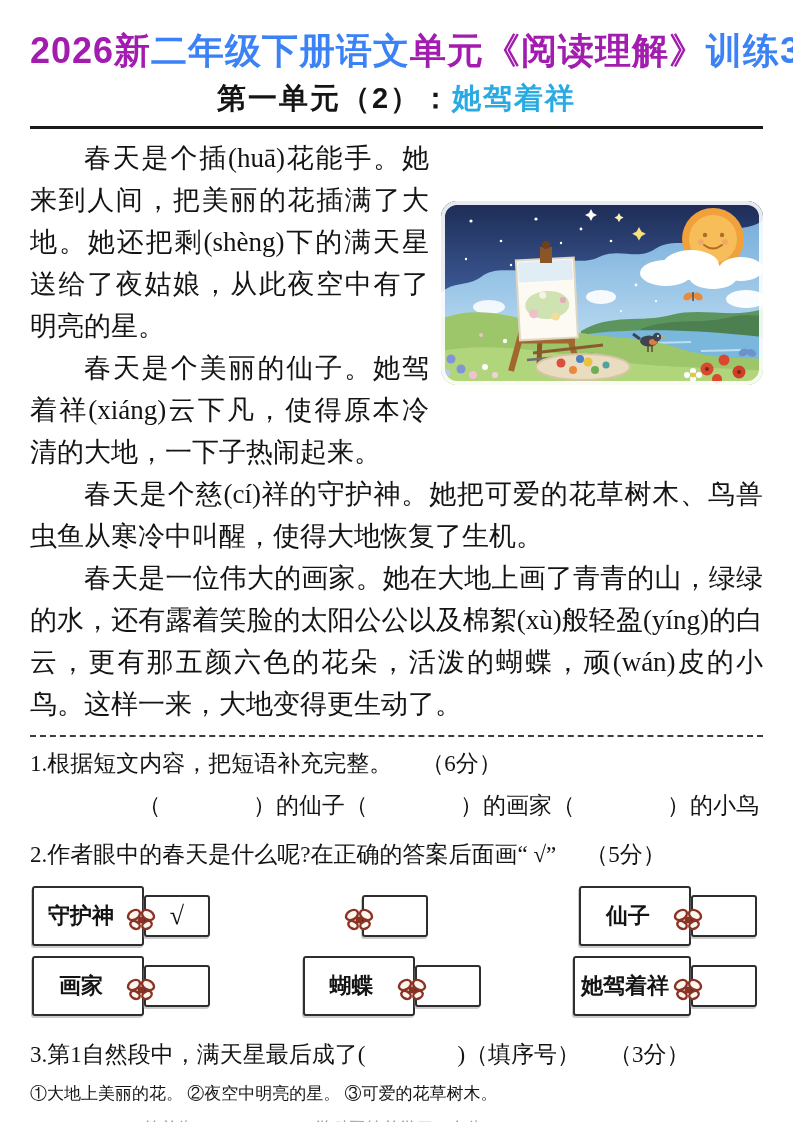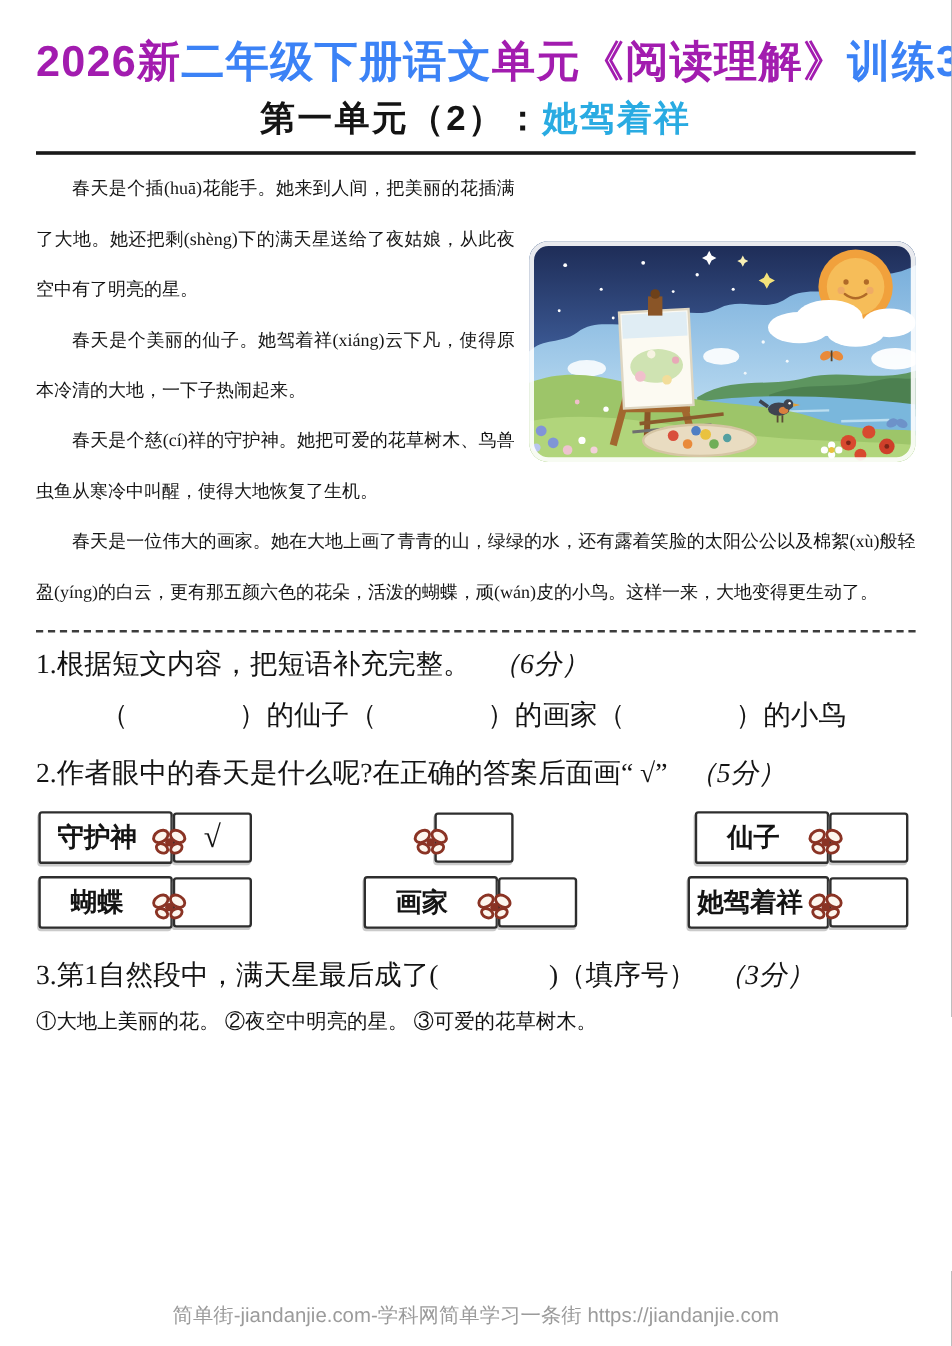--- a/index.html
+++ b/index.html
@@ -19,42 +19,42 @@
   .title .red { color:#a21caf; }
   .title .black { color:#3b82f6; }
   .subtitle {
     text-align:center; font-weight:900; font-size:29px; margin-top:8px;
     font-family:"Liberation Sans", sans-serif; letter-spacing:2px;
   }
   .subtitle .hl { color:#29abe2; }
   .head-rule { border:none; border-top:3px solid #1a1a1a; margin:7px 0 0 0; }
 
   
-  .passage { font-size:15px; line-height:42px; margin-top:8px; text-align:justify; }
+  .passage { font-size:27px; line-height:42px; margin-top:8px; text-align:justify; }
   .passage p { text-indent:2em; }
   .illu-float {
     float:right; width:322px; height:184px; margin:64px 0 6px 12px;
   }
   .illu-float svg { display:block; width:100%; height:100%; }
 
   
   .dash-rule { border:none; border-top:2px dashed #3c3c3c; margin:10px 0 8px 0; }
 
   
   .q { font-size:23px; line-height:37px; }
-  .q .score { margin-left:18px;font-style:italic; }
+  .q .score { margin-left:29px; }
   .blank-row {
-    display:flex; justify-content:center; font-size:23px;
+    display:flex; justify-content:flex-end; font-size:23px;
     margin:4px 4px 10px 0; line-height:40px;
   }
   .opt-grid { margin:6px 0 10px 0; }
   .opt-row { display:flex; justify-content:space-between; margin:7px 6px 10px 2px; }
   .opt-pair { display:flex; align-items:center; position:relative; }
   .label-box {
-    min-width:112px; height:44px; border:2px solid #2e2e2e; border-radius:3px;
+    min-width:112px; height:60px; border:2px solid #2e2e2e; border-radius:3px;
     display:flex; align-items:center; justify-content:center;
     font-weight:700; font-size:22px; padding:0 20px 0 6px;
     box-shadow:-1px 2px 0 rgba(140,140,140,.45); background:#fff;
   }
   .answer-box {
     width:66px; height:42px; border:2px solid #2e2e2e; border-radius:3px;
     display:flex; align-items:center; justify-content:center;
     font-size:26px; margin-left:4px; background:#fff;
     box-shadow:-1px 2px 0 rgba(140,140,140,.45);
   }
@@ -278,34 +278,34 @@
               <ellipse cx="9" cy="18" rx="5" ry="3.6" transform="rotate(28 9 18)"></ellipse>
               <ellipse cx="21" cy="18" rx="5" ry="3.6" transform="rotate(-28 21 18)"></ellipse>
             </g>
             <circle cx="15" cy="13" r="3.4" fill="#8a3324"></circle>
           </svg>
         <div class="answer-box"></div>
       </div>
     </div>
     <div class="opt-row">
       <div class="opt-pair">
+        <div class="label-box">画家</div>
+        <svg class="bow" viewBox="0 0 30 26">
+            <g stroke="#8a3324" stroke-width="2.4" fill="#fdf6ee">
+              <ellipse cx="8" cy="8" rx="6.5" ry="4.5" transform="rotate(-32 8 8)"></ellipse>
+              <ellipse cx="22" cy="8" rx="6.5" ry="4.5" transform="rotate(32 22 8)"></ellipse>
+              <ellipse cx="9" cy="18" rx="5" ry="3.6" transform="rotate(28 9 18)"></ellipse>
+              <ellipse cx="21" cy="18" rx="5" ry="3.6" transform="rotate(-28 21 18)"></ellipse>
+            </g>
+            <circle cx="15" cy="13" r="3.4" fill="#8a3324"></circle>
+          </svg>
+        <div class="answer-box"></div>
+      </div>
+      <div class="opt-pair">
         <div class="label-box">蝴蝶</div>
-        <svg class="bow" viewBox="0 0 30 26">
-            <g stroke="#8a3324" stroke-width="2.4" fill="#fdf6ee">
-              <ellipse cx="8" cy="8" rx="6.5" ry="4.5" transform="rotate(-32 8 8)"></ellipse>
-              <ellipse cx="22" cy="8" rx="6.5" ry="4.5" transform="rotate(32 22 8)"></ellipse>
-              <ellipse cx="9" cy="18" rx="5" ry="3.6" transform="rotate(28 9 18)"></ellipse>
-              <ellipse cx="21" cy="18" rx="5" ry="3.6" transform="rotate(-28 21 18)"></ellipse>
-            </g>
-            <circle cx="15" cy="13" r="3.4" fill="#8a3324"></circle>
-          </svg>
-        <div class="answer-box"></div>
-      </div>
-      <div class="opt-pair">
-        <div class="label-box">画家</div>
         <svg class="bow" viewBox="0 0 30 26">
             <g stroke="#8a3324" stroke-width="2.4" fill="#fdf6ee">
               <ellipse cx="8" cy="8" rx="6.5" ry="4.5" transform="rotate(-32 8 8)"></ellipse>
               <ellipse cx="22" cy="8" rx="6.5" ry="4.5" transform="rotate(32 22 8)"></ellipse>
               <ellipse cx="9" cy="18" rx="5" ry="3.6" transform="rotate(28 9 18)"></ellipse>
               <ellipse cx="21" cy="18" rx="5" ry="3.6" transform="rotate(-28 21 18)"></ellipse>
             </g>
             <circle cx="15" cy="13" r="3.4" fill="#8a3324"></circle>
           </svg>
         <div class="answer-box"></div>

